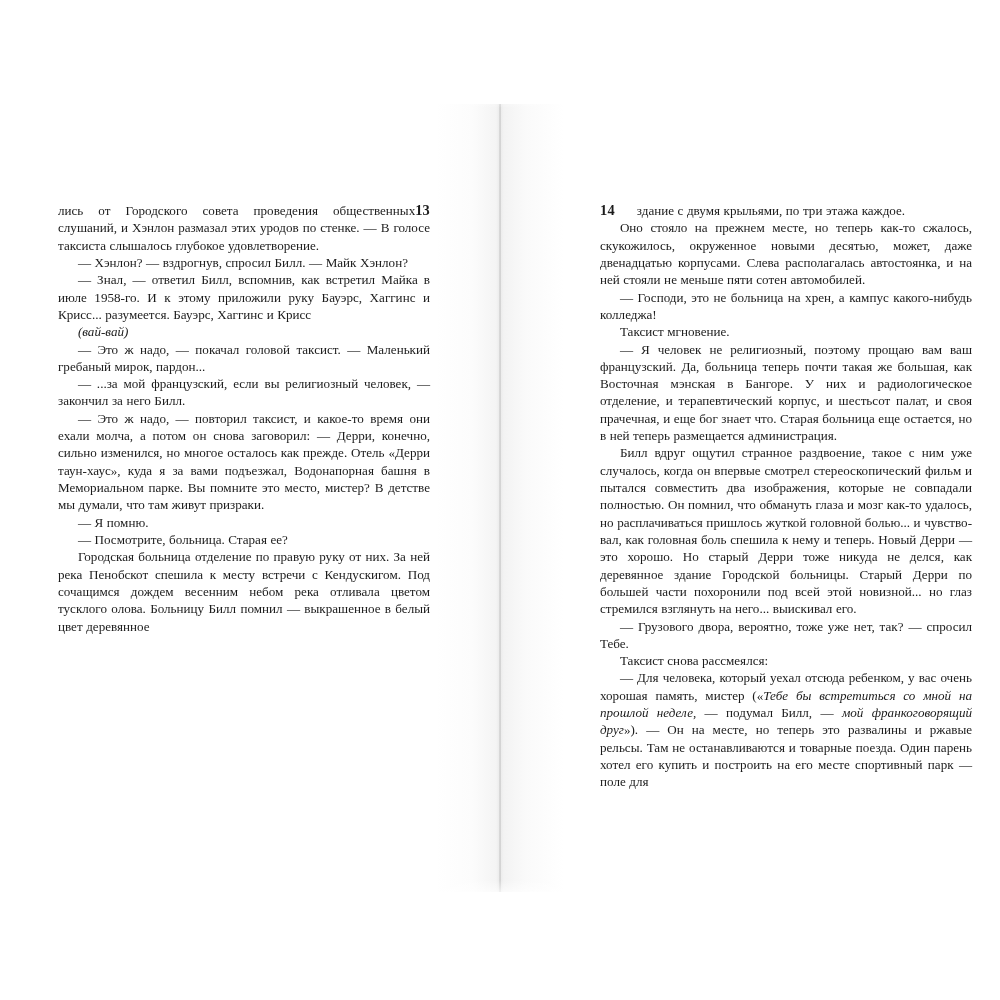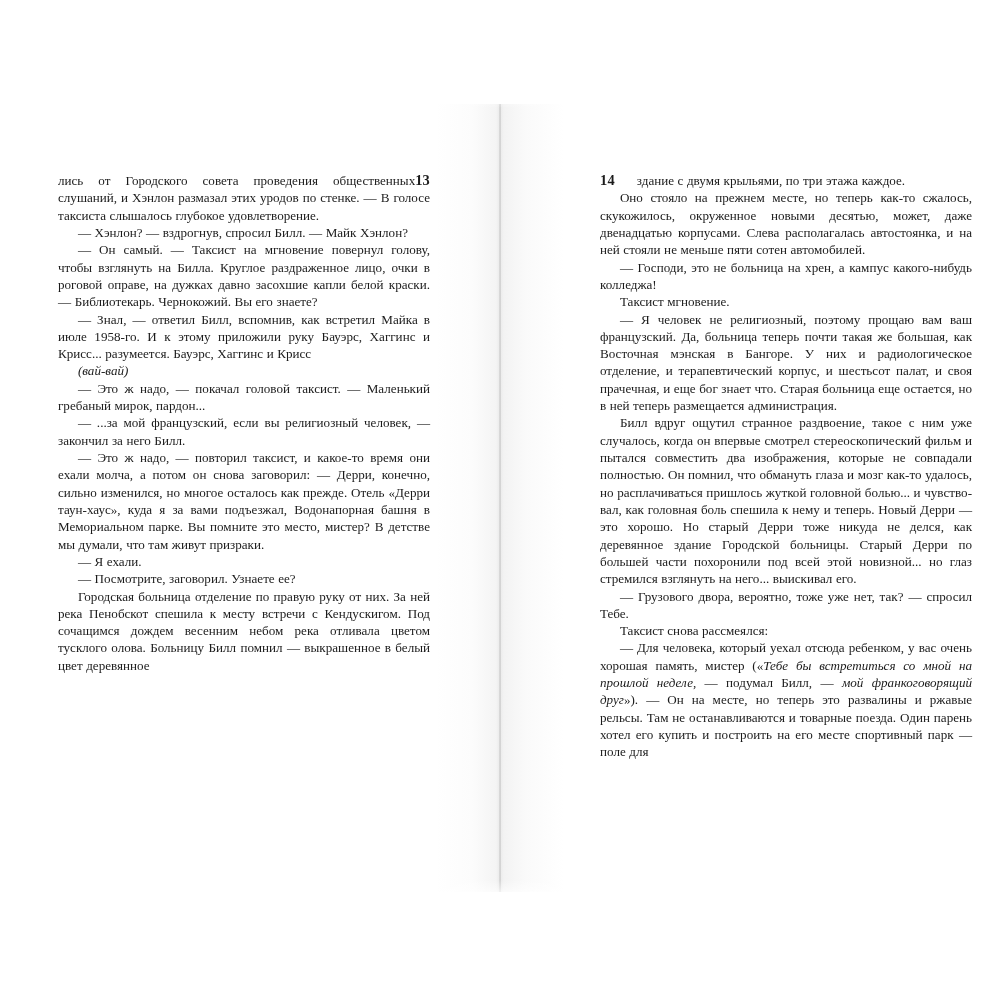--- a/index.html
+++ b/index.html
@@ -94,20 +94,21 @@
     float: left;
     margin-right: 22px;
   }
 
   p.para {
     margin: 0;
     text-indent: 1.52em;
   }
   p.para.noindent {
     text-indent: 0;
+    margin-top: 30px;
   }
   
   p.para { text-align: justify; }
 
   em.it {
   }
 
   .clearfix::after { content: ""; display: table; clear: both; }
 </style>
 </head>
@@ -117,28 +118,27 @@
 
   <div class="gutter"></div>
   <div class="gutter-top-fade"></div>
   <div class="gutter-bottom-fade"></div>
 
   <div class="page page-left">
     <div class="textblock clearfix" id="left-textblock">
         <span class="folio folio-right">13</span>
         <p class="para noindent">лись от Городского совета проведения обще­ственных слушаний, и Хэнлон размазал этих уродов по стенке. — В голосе таксиста слышалось глу­бокое удовлетворение.</p>
         <p class="para">— Хэнлон? — вздрогнув, спросил Билл. — Майк Хэнлон?</p>
-        <p class="para">— Он самый. — Таксист на мгновение повернул го­лову, чтобы взглянуть на Билла. Круглое раздраженное лицо, очки в роговой оправе, на дужках давно засохшие капли белой краски. — Библиотекарь. Чернокожий. Вы его знаете?</p>
         <p class="para">— Знал, — ответил Билл, вспомнив, как встретил Майка в июле 1958-го. И к этому приложили руку Бау­эрс, Хаггинс и Крисс... разумеется. Бауэрс, Хаггинс и Крисс</p>
         <p class="para"><em class="it">(вай-вай)</em></p>
         <p class="para">— Это ж надо, — покачал головой таксист. — Ма­ленький гребаный мирок, пардон...</p>
         <p class="para">— ...за мой французский, если вы религиозный че­ловек, — закончил за него Билл.</p>
         <p class="para">— Это ж надо, — повторил таксист, и какое-то вре­мя они ехали молча, а потом он снова заговорил: — Дер­ри, конечно, сильно изменился, но многое осталось как прежде. Отель «Дерри таун-хаус», куда я за вами подъ­езжал, Водонапорная башня в Мемориальном парке. Вы помните это место, мистер? В детстве мы думали, что там живут призраки.</p>
-        <p class="para">— Я ехали.</p>
-        <p class="para">— Посмотрите, заговорил. Узнаете ее?</p>
+        <p class="para">— Я помню.</p>
+        <p class="para">— Посмотрите, больница. Старая ее?</p>
         <p class="para">Городская больница отделение по правую руку от них. За ней река Пенобскот спешила к месту встречи с Кендускигом. Под сочащимся дождем весенним не­бом река отливала цветом тусклого олова. Больницу Билл помнил — выкрашенное в белый цвет деревянное</p>
       </div>
   </div>
 
   <div class="page page-right">
     <div class="textblock clearfix" id="right-textblock">
         <span class="folio folio-left">14</span>
         <p class="para noindent">здание с двумя крыльями, по три этажа каждое.</p>
         <p class="para">Оно стояло на прежнем месте, но теперь как-то сжалось, скукожилось, окруженное новыми десятью, может, даже двенадцатью корпусами. Слева располага­лась автостоянка, и на ней стояли не меньше пяти сотен автомобилей.</p>
         <p class="para">— Господи, это не больница на хрен, а кампус ка­кого-нибудь колледжа!</p>

